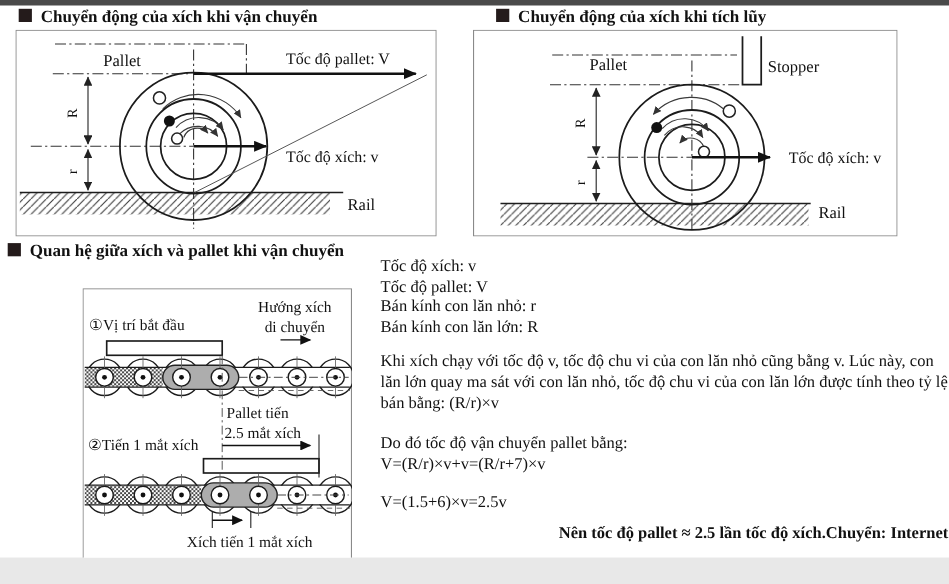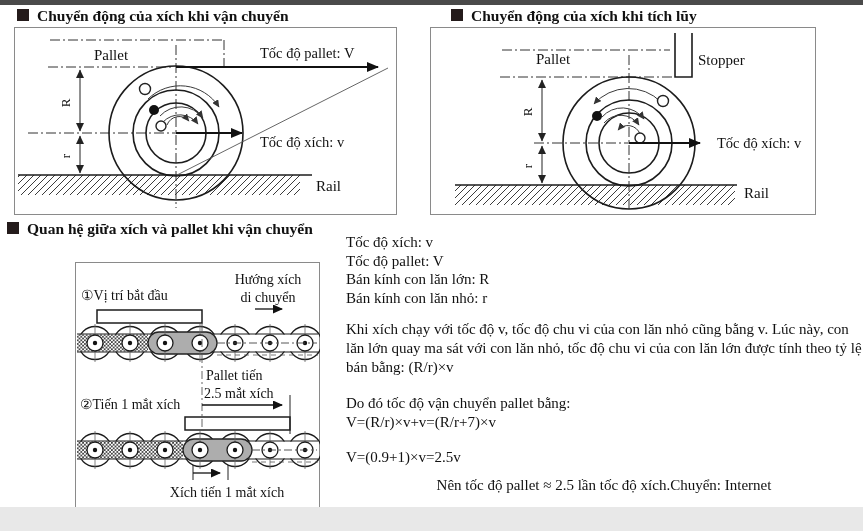--- a/index.html
+++ b/index.html
@@ -13,21 +13,21 @@
   .t1{left:17px;top:7px;}
   .t2{left:451px;top:7px;}
   .t3{left:7px;top:220px;}
   svg.diag{position:absolute;}
   svg text{font-family:"Liberation Serif",serif;fill:#111;}
   .notes{position:absolute;left:346px;top:233px;width:516px;font-size:15px;line-height:18.6px;}
   .notes div,.notes p{margin:0;padding:0;}
   .p1{margin-top:13px !important;}
   .p2{margin-top:18px !important;}
   .p3{margin-top:17px !important;}
-  .nfoot{margin-top:9px !important;display:flex;justify-content:center;}
+  .nfoot{margin-top:9px !important;display:flex;justify-content:flex-end;font-weight:bold;}
 </style>
 </head>
 <body>
 
 <div id="app">
 
   <div class="bar topbar"></div>
 
   <div class="title t1">
     <span class="sq"></span><span>Chuyển động của xích khi vận chuyển</span>
@@ -287,29 +287,29 @@
     <text x="193" y="40" font-size="14" text-anchor="middle">di chuyển</text>
     <text x="131" y="118" font-size="14">Pallet tiến</text>
     <text x="129" y="136" font-size="14">2.5 mắt xích</text>
     <text x="5" y="147" font-size="14">②Tiến 1 mắt xích</text>
     <text x="152" y="235" font-size="14" text-anchor="middle">Xích tiến 1 mắt xích</text>
   </svg>
 
   <div class="notes">
     <div>Tốc độ xích: v</div>
     <div>Tốc độ pallet: V</div>
+    <div>Bán kính con lăn nhỏ: r</div>
     <div>Bán kính con lăn lớn: R</div>
-    <div>Bán kính con lăn nhỏ: r</div>
     <p class="p1">Khi xích chạy với tốc độ v, tốc độ chu vi của con lăn nhỏ cũng bằng v. Lúc này, con lăn lớn quay ma sát với con lăn nhỏ, tốc độ chu vi của con lăn lớn được tính theo tỷ lệ bán bằng: (R/r)×v</p>
     <div class="p2">
       <div>Do đó tốc độ vận chuyển pallet bằng:</div>
       <div>V=(R/r)×v+v=(R/r+7)×v</div>
     </div>
     <div class="p3">
-      <div>V=(0.9+1)×v=2.5v</div>
+      <div>V=(1.5+6)×v=2.5v</div>
     </div>
     <div class="nfoot">
       <span>Nên tốc độ pallet ≈ 2.5 lần tốc độ xích.</span>
       <span>Chuyển: Internet</span>
     </div>
   </div>
 
   <div class="bar botbar"></div>
 </div>
 

